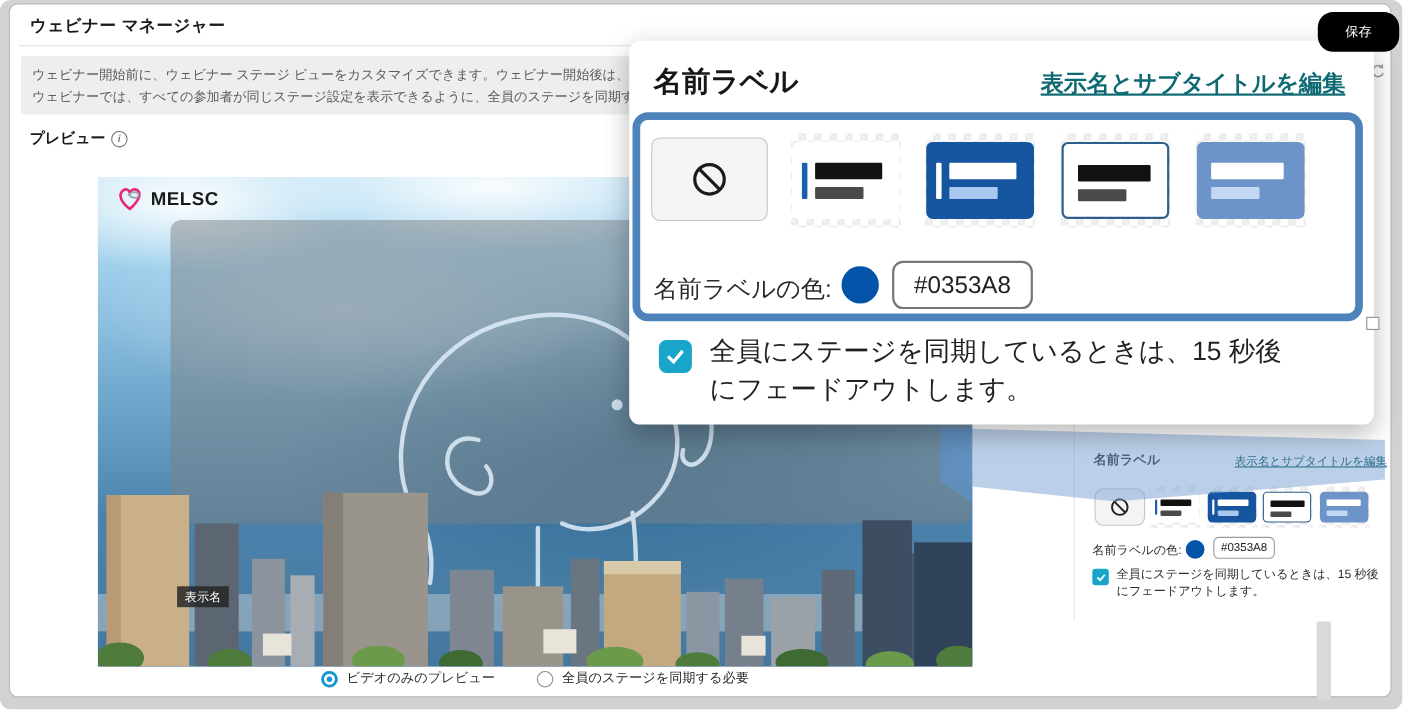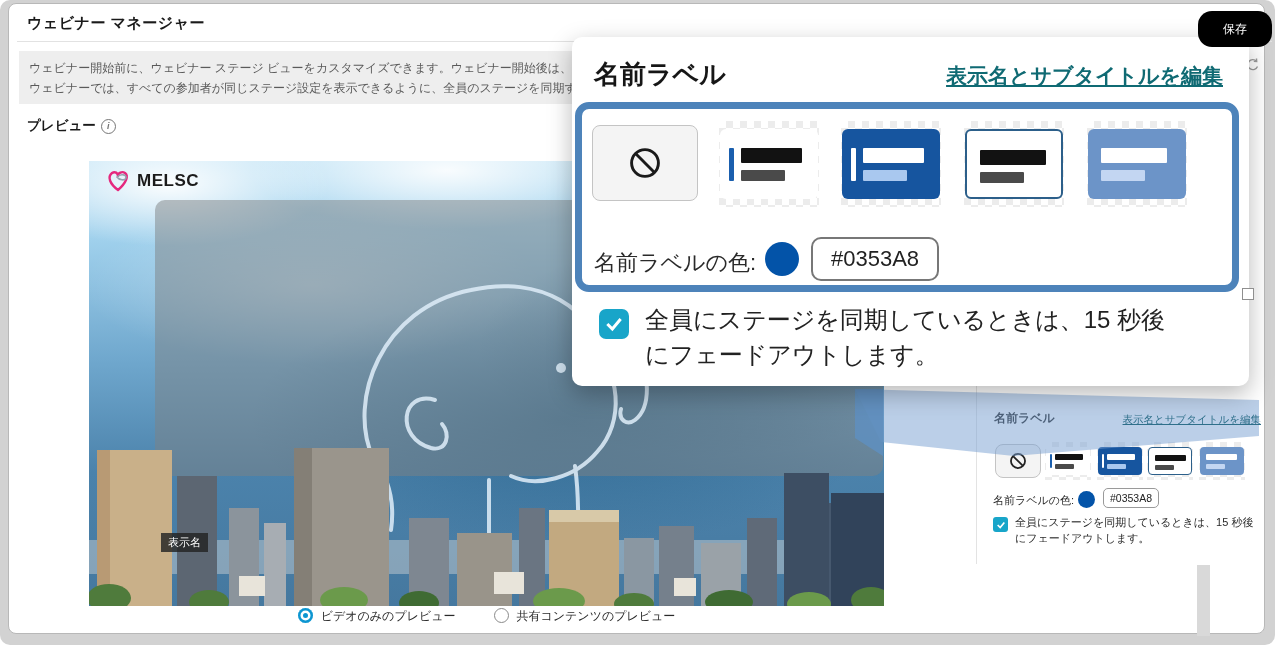--- a/index.html
+++ b/index.html
@@ -26,21 +26,21 @@
     radial-gradient(ellipse 320px 150px at 78% 42%,rgba(25,80,120,.4),rgba(25,80,120,0) 72%),
     linear-gradient(180deg,#c2e4f6 0%,#9fd0ec 18%,#6fa7cd 45%,#4b82ab 70%,#45789f 100%);}
   .brand{left:16px;top:8px;display:flex;align-items:center;gap:6px;z-index:6;}
   .brand-name{font-size:17px;font-weight:800;color:#1b1b1b;letter-spacing:.5px;}
   .tile{left:66px;top:39px;width:728px;height:276px;background:rgba(125,129,132,.5);border-radius:10px;z-index:2;}
   .sketch{left:250px;top:89px;z-index:3;}
   .name-tag{left:72px;top:372px;background:rgba(35,35,35,.82);color:#fff;font-size:11px;padding:2px 7px;z-index:5;}
   .city{left:0;top:287px;z-index:4;}
   
   .radios{left:80px;top:604px;width:795px;display:flex;justify-content:center;gap:38px;}
-  .radio-item{display:flex;align-items:flex-start;gap:8px;font-size:12px;color:#2a2a2a;cursor:pointer;}
+  .radio-item{display:flex;align-items:flex-end;gap:8px;font-size:12px;color:#2a2a2a;cursor:pointer;}
   .rdo{width:15px;height:15px;border-radius:50%;box-sizing:border-box;}
   .rdo.sel{background:#0d96d1;box-shadow:inset 0 0 0 2.5px #0d96d1,inset 0 0 0 5px #fff;}
   .rdo.unsel{background:#fff;border:1.5px solid #8a8a8a;}
   
   .side-divider{left:967px;top:37px;width:1px;height:523px;background:#e3e3e3;}
   .panel-gap{left:1188px;top:561px;width:13px;height:71px;background:#d9d9d9;}
   .sec-title-sm{left:985px;top:406px;font-size:12px;font-weight:bold;color:#1f1f1f;z-index:30;}
   .edit-link-sm{left:1100px;top:409px;width:152px;text-align:right;font-size:10.5px;color:#2e6f8a;text-decoration:underline;z-index:45;cursor:pointer;}
   .color-label-sm{left:984px;top:489px;font-size:11px;color:#2a2a2a;}
   .swatch-sm{left:1069px;top:487px;width:17px;height:17px;border-radius:50%;background:#0353A8;cursor:pointer;}
@@ -170,21 +170,21 @@
       <div class="abs name-tag">表示名</div>
     </div>
 
     <div class="abs radios">
       <div class="radio-item">
         <span class="rdo sel"></span>
         <span>ビデオのみのプレビュー</span>
       </div>
       <div class="radio-item">
         <span class="rdo unsel"></span>
-        <span>共有コンテンツのプレビュー</span>
+        <span>全員のステージを同期する必要</span>
       </div>
     </div>
 
     <div class="abs side-divider"></div>
     <div class="abs panel-gap"></div>
     <svg class="abs refresh" width="16" height="16" viewBox="0 0 16 16">
       <path d="M 12.5 9.5 A 5 5 0 1 1 11.5 4.2" fill="none" stroke="#9b9b9b" stroke-width="1.4"></path>
       <path d="M 11.5 1.5 L 11.7 4.5 L 8.8 4.2" fill="none" stroke="#9b9b9b" stroke-width="1.4"></path>
     </svg>
 

